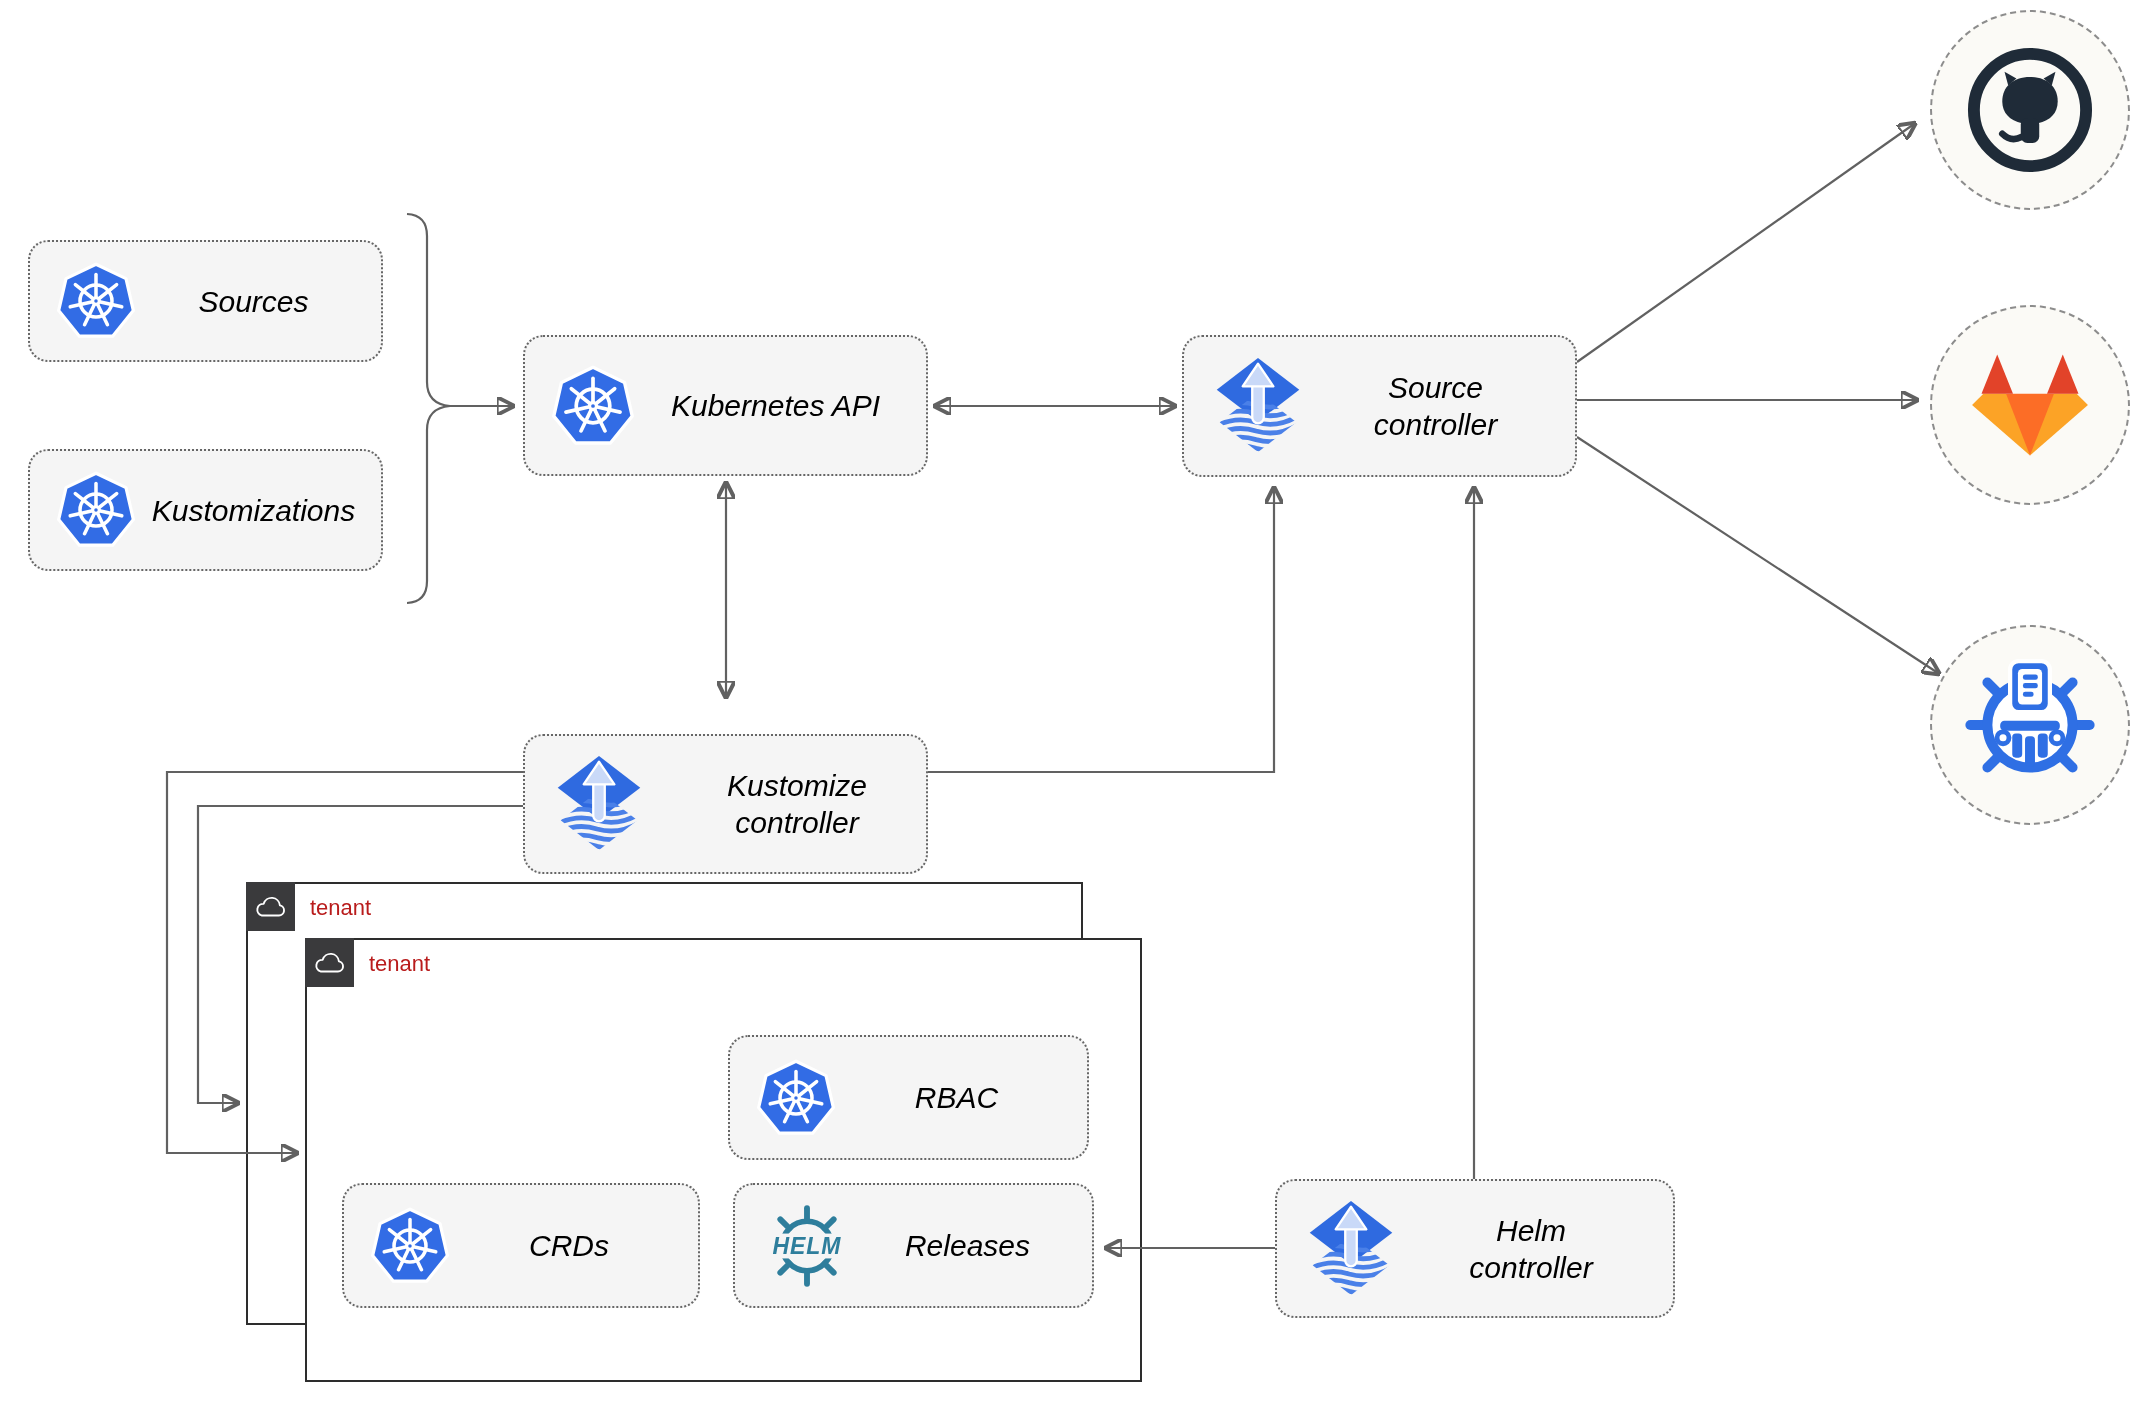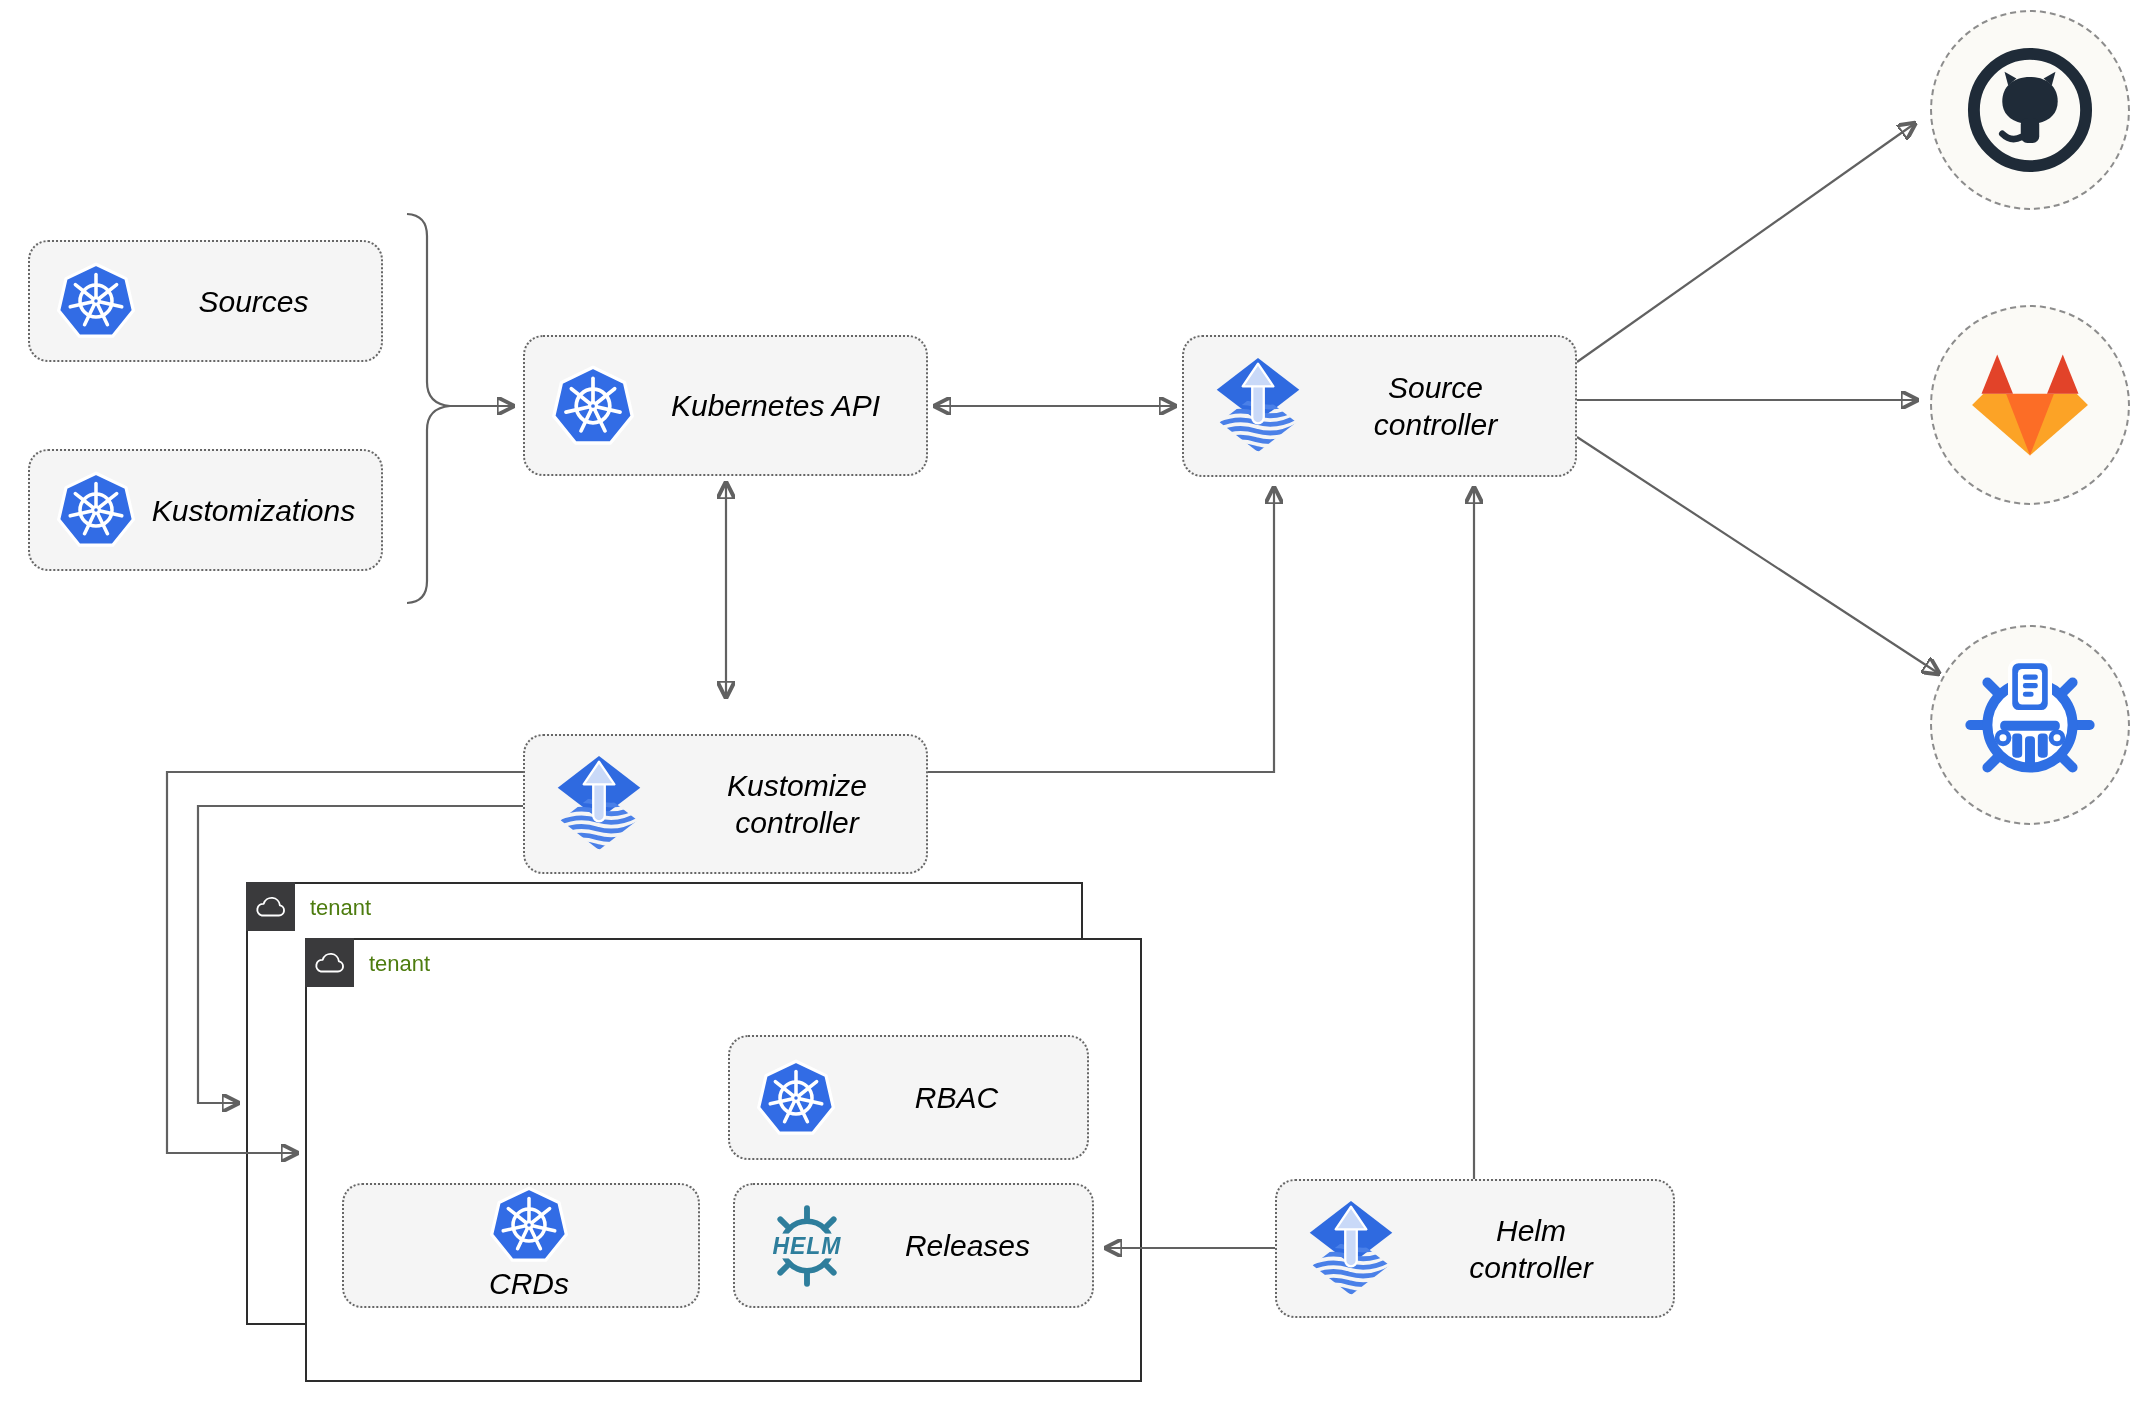--- a/index.html
+++ b/index.html
@@ -19,21 +19,21 @@
 
   
   .circle{position:absolute;z-index:3;width:200px;height:200px;border-radius:50%;
           background:#fbfaf6;border:2.5px dashed #8c8c8c;box-sizing:border-box;
           display:flex;align-items:center;justify-content:center;}
 
   
   .tenant{position:absolute;z-index:1;background:#ffffff;border:2.5px solid #2d2d2d;box-sizing:border-box;}
   .tenant-header{position:absolute;left:-2.5px;top:-2.5px;width:49px;height:49px;background:#3a3a3c;
                  display:flex;align-items:center;justify-content:center;}
-  .tenant-label{position:absolute;left:62px;top:11px;font-size:22px;color:#4d7c0f;}
+  .tenant-label{position:absolute;left:62px;top:11px;font-size:22px;color:#b91c1c;}
 
   .helm-word{font-family:"Liberation Sans", sans-serif;font-weight:bold;letter-spacing:1px;}
 </style>
 </head>
 <body>
 
 <div class="canvas">
 
   <div class="tenant" style="left:246px;top:882px;width:837px;height:443px;">
     <div class="tenant-header">
@@ -235,21 +235,21 @@
 
   <div class="node" style="left:728px;top:1035px;width:361px;height:125px;justify-content:center;">
     <span class="nicon">
       <svg width="80" height="80" viewBox="0 0 100 100">
           <use href="#k8s-icon"></use>
         </svg>
     </span>
     <span class="nlabel">RBAC</span>
   </div>
 
-  <div class="node" style="left:342px;top:1183px;width:358px;height:125px;flex-direction:column;">
+  <div class="node" style="left:342px;top:1183px;width:358px;height:125px;">
     <span class="nicon">
       <svg width="80" height="80" viewBox="0 0 100 100">
           <use href="#k8s-icon"></use>
         </svg>
     </span>
     <span class="nlabel">CRDs</span>
   </div>
 
   <div class="node" style="left:733px;top:1183px;width:361px;height:125px;">
     <span class="nicon">

